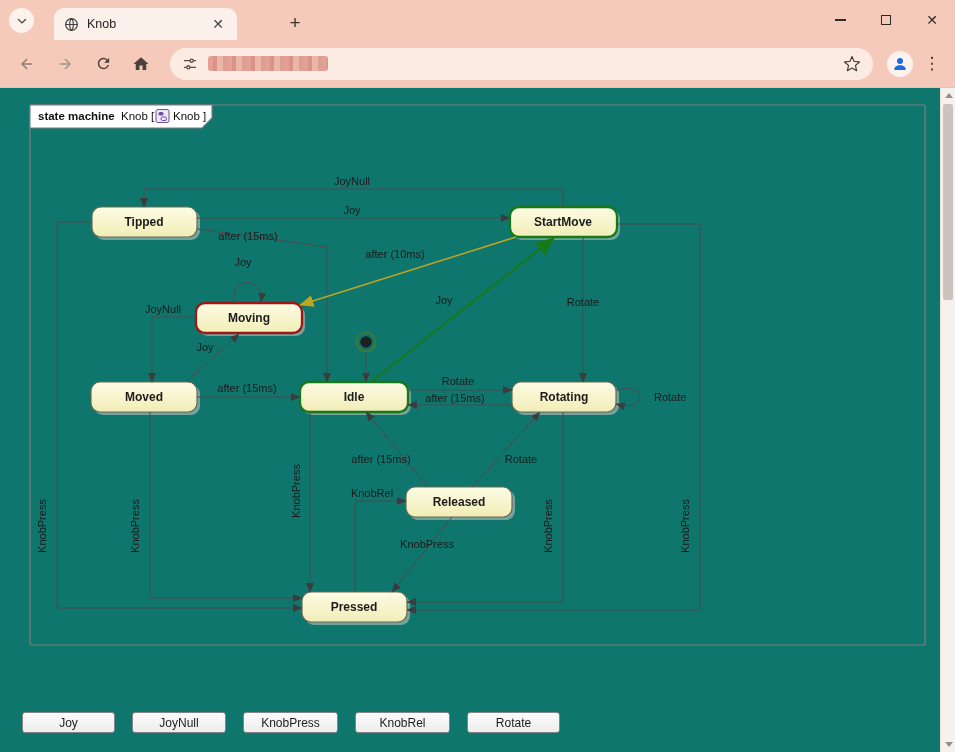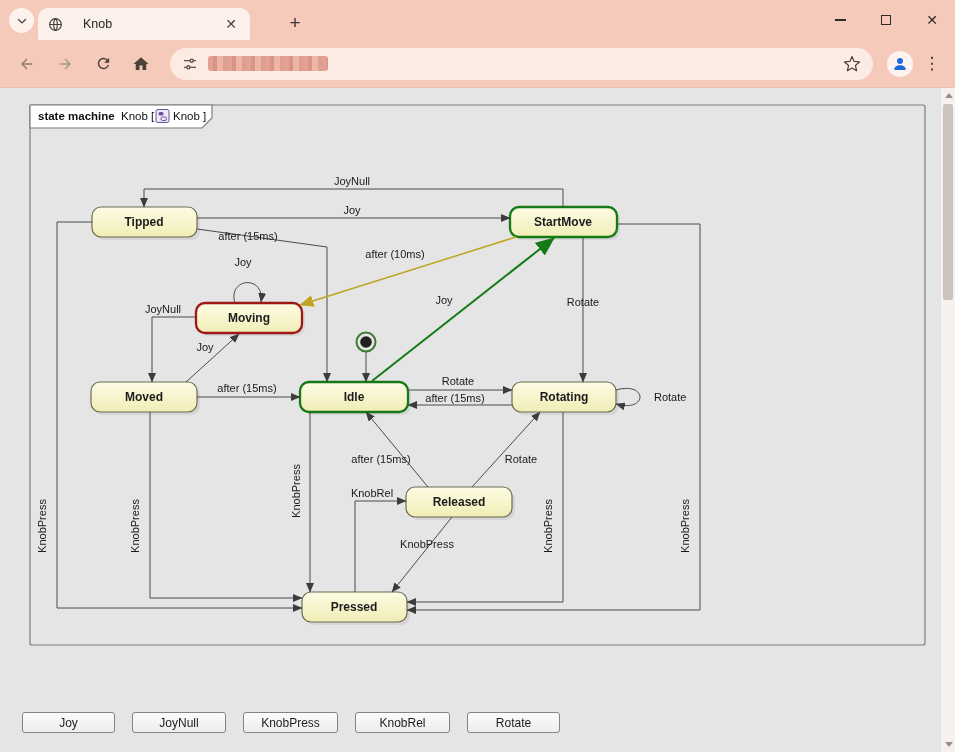--- a/index.html
+++ b/index.html
@@ -10,23 +10,23 @@
   }
   .browser { width:955px; height:752px; display:flex; flex-direction:column; }
 
   
   .tabstrip { position:relative; height:40px; background:#f6cabb; flex:none; }
   .tab-search {
     position:absolute; left:9px; top:8px; width:25px; height:25px; border-radius:50%;
     background:#fdf2ec; display:flex; align-items:center; justify-content:center; cursor:pointer;
   }
   .tab {
-    position:absolute; left:38px; top:8px; width:212px; height:32px;
+    position:absolute; left:54px; top:8px; width:183px; height:32px;
     background:#fcf1ea; border-radius:10px 10px 0 0;
-    display:flex; align-items:center; padding:0 10px; gap:20px;
+    display:flex; align-items:center; padding:0 10px; gap:8px;
   }
   .tab-title { font-size:12.5px; color:#222; flex:1; white-space:nowrap; overflow:hidden; }
   .tab-close { width:18px; height:18px; border-radius:50%; display:flex; align-items:center;
     justify-content:center; color:#444; font-size:14px; line-height:1; cursor:pointer; }
   .new-tab {
     position:absolute; left:282px; top:10px; width:26px; height:26px; border-radius:50%;
     display:flex; align-items:center; justify-content:center; color:#3c3430; font-size:19px; cursor:pointer;
   }
   .win-controls { position:absolute; right:0; top:0; height:40px; display:flex; }
   .win-btn { width:46px; height:40px; display:flex; align-items:center; justify-content:center; cursor:pointer; }
@@ -50,21 +50,21 @@
     width:120px; height:15px; border-radius:3px;
     background:repeating-linear-gradient(90deg,#e2a193 0 5px,#d79488 5px 9px,#ecb5a4 9px 15px,#dd9f92 15px 19px);
   }
   .omni-spacer { flex:1; }
   .avatar { width:26px; height:26px; border-radius:50%; background:#fdf2ec;
     display:flex; align-items:center; justify-content:center; margin:0 4px; cursor:pointer; flex:none; }
   .menu-dots { width:30px; height:34px; display:flex; align-items:center; justify-content:center;
     color:#3c3430; font-size:17px; cursor:pointer; flex:none; }
 
   
-  .page { position:relative; flex:1; background:#e5e5e5; overflow:hidden; }
+  .page { position:relative; flex:1; background:#0f766e; overflow:hidden; }
   .diagram-svg { position:absolute; left:0; top:0; }
   .state-label { font-size:12px; font-weight:bold; fill:#1c1c1c; }
   .t-label { font-size:11px; fill:#1a1a1a; }
   .frame-kw { font-size:11.5px; font-weight:bold; fill:#111; }
   .frame-nm { font-size:11.5px; fill:#111; }
 
   
   .event-buttons { position:absolute; left:22px; top:624px; display:flex; gap:17px; }
   .ev {
     height:21px; border:1px solid #858585; border-radius:3px;

